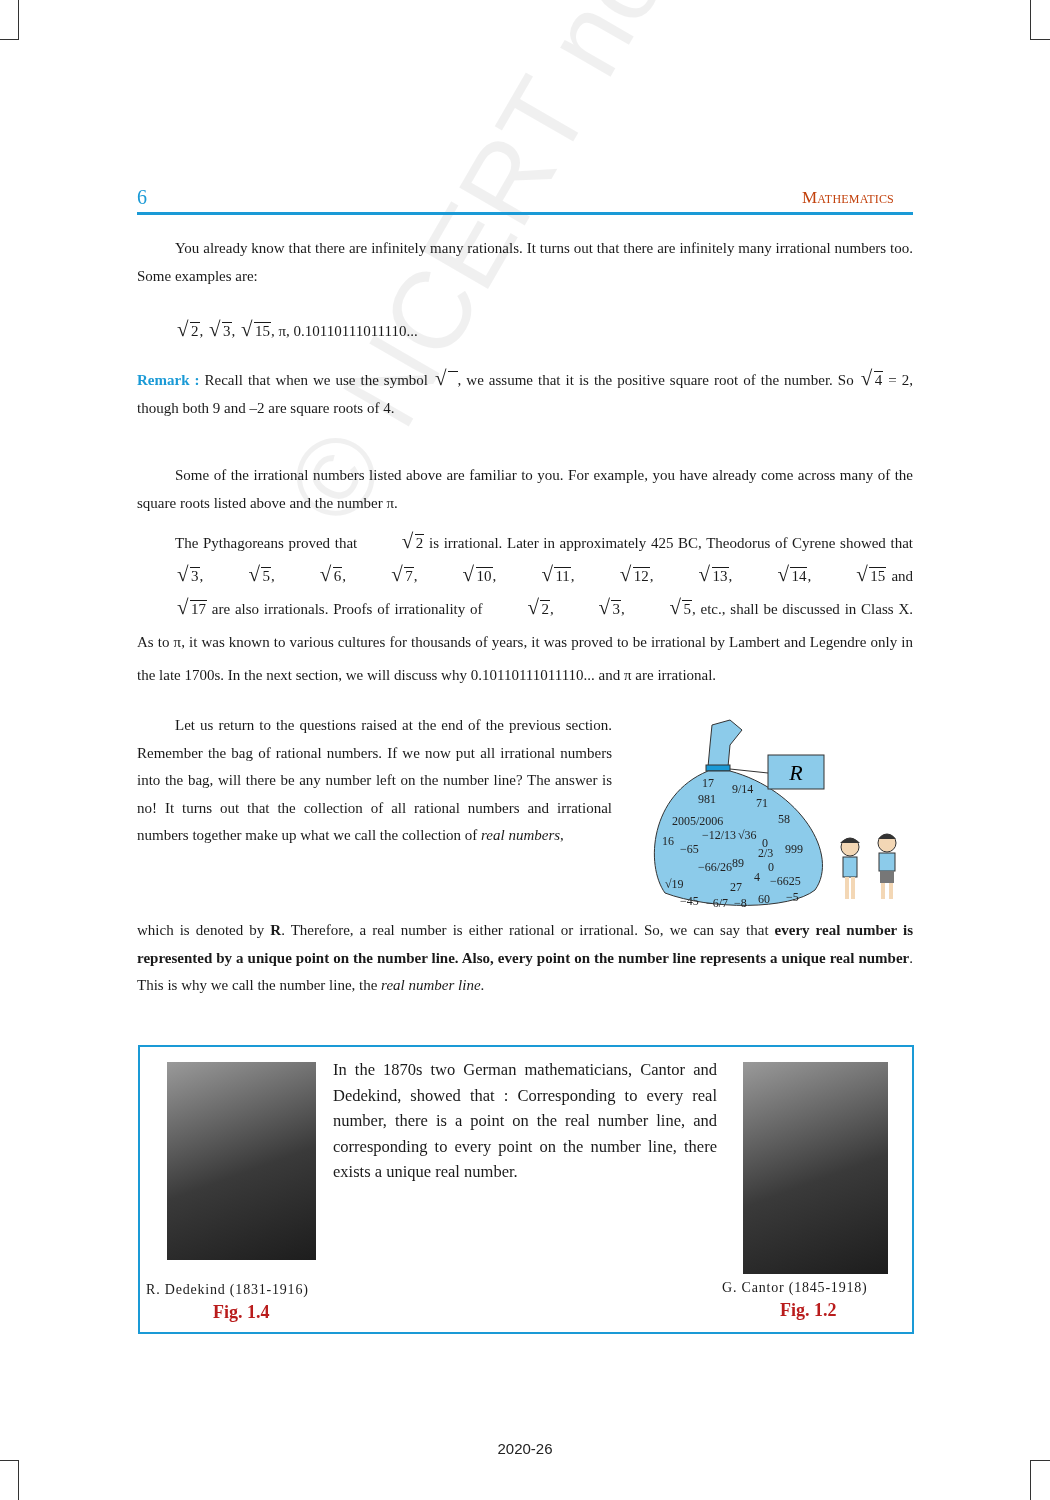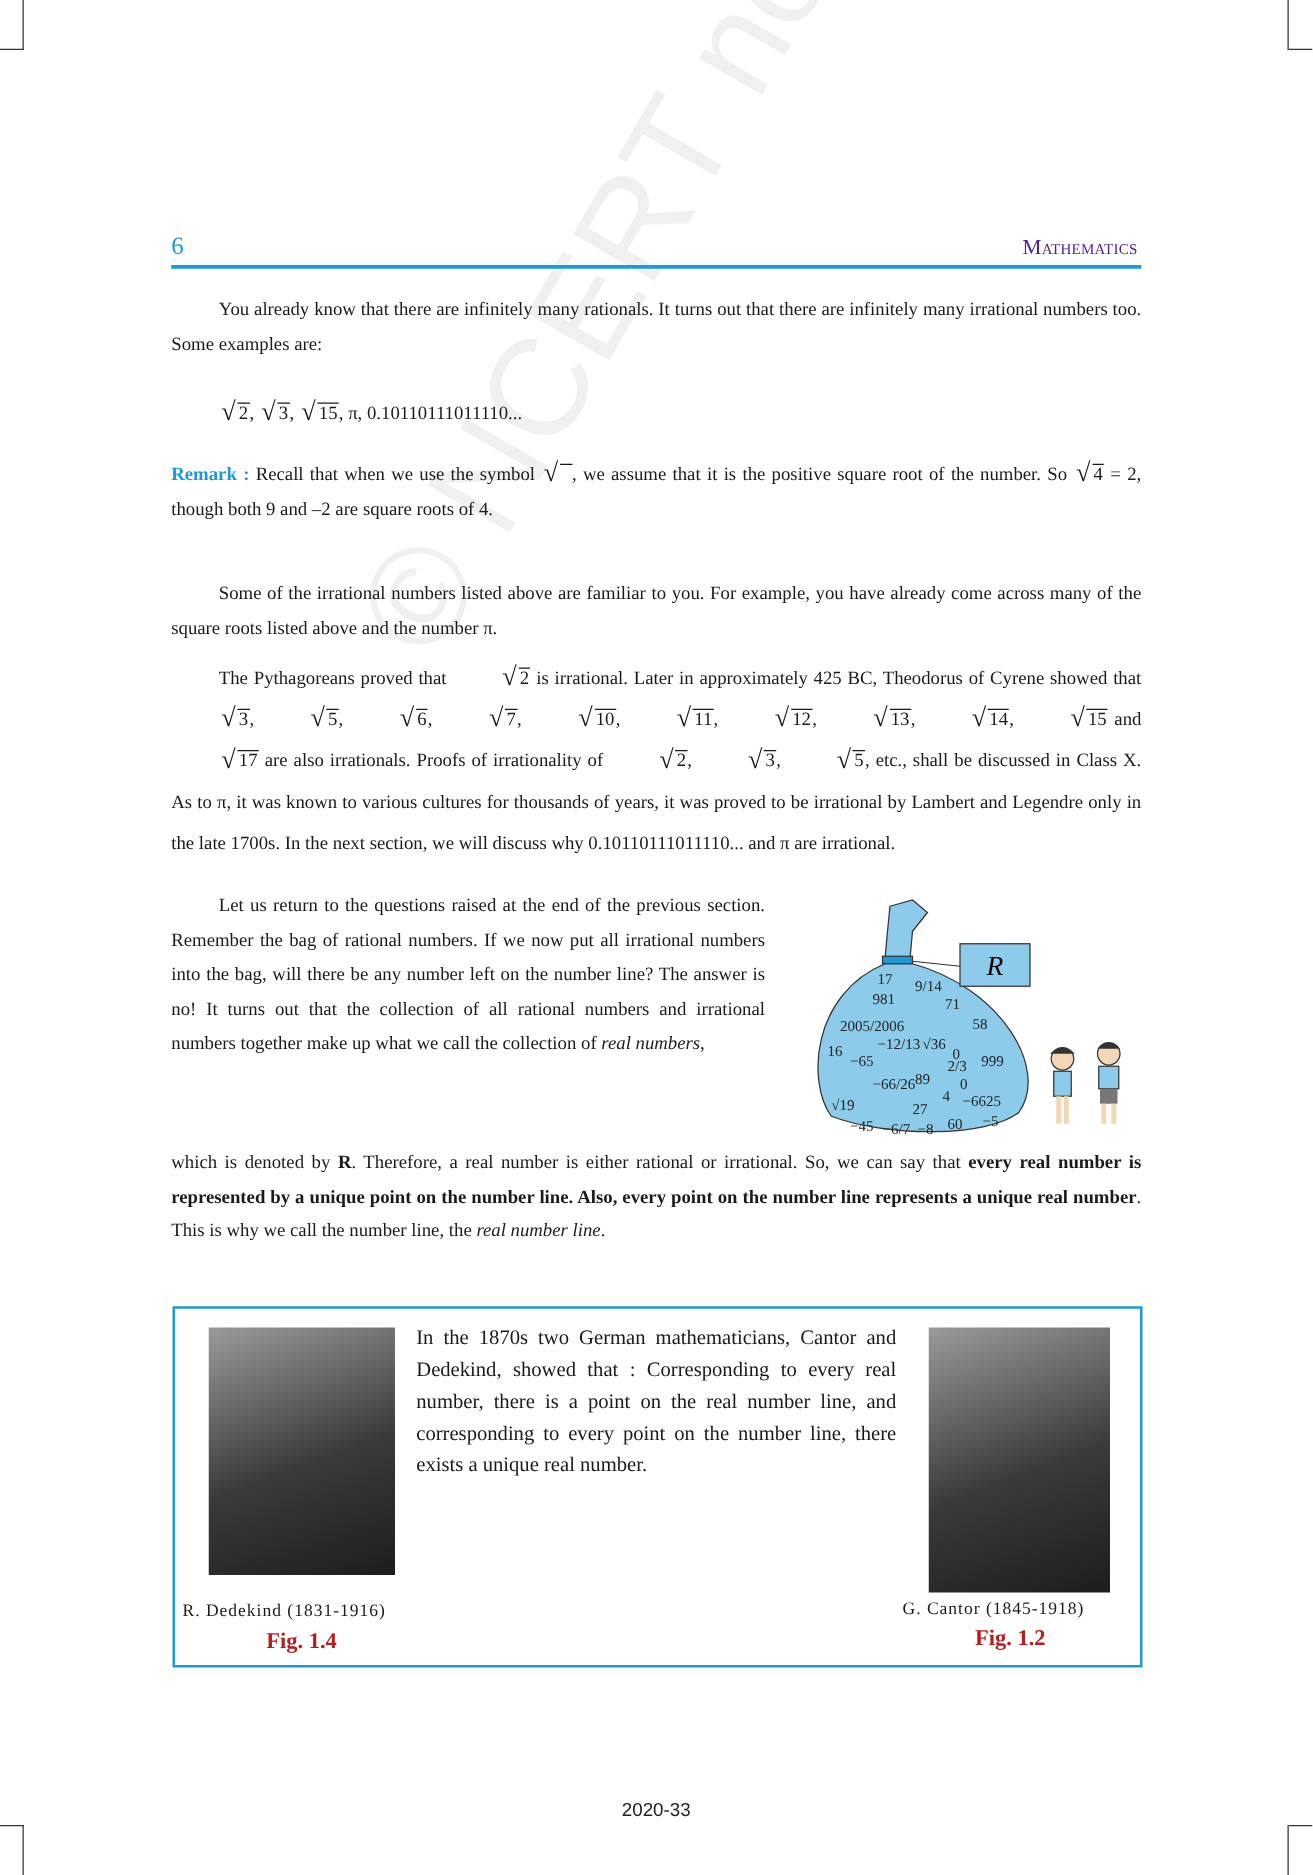--- a/index.html
+++ b/index.html
@@ -1,20 +1,20 @@
 <!DOCTYPE html>
 <html><head>
 <meta charset="utf-8">
 <style>
   html, body { margin:0; padding:0; background:#fff; }
   body { width:1050px; height:1500px; position:relative; overflow:hidden;
          font-family:"Liberation Serif", serif; color:#1a1a1a; }
   .crop { position:absolute; background:#333; }
   .hdr-num { position:absolute; left:137px; top:186px; font-size:20px; color:#1a9ad6; }
-  .hdr-title { position:absolute; right:140px; top:188px; font-size:17px; color:#4c1d95; font-variant:small-caps; letter-spacing:0.2px; }
+  .hdr-title { position:absolute; right:156px; top:188px; font-size:17px; color:#c2410c; font-variant:small-caps; letter-spacing:0.2px; }
   .hdr-rule { position:absolute; left:137px; top:212px; width:776px; height:3px; background:#1a9ad6; }
   .p { position:absolute; left:137px; width:776px; font-size:15px; line-height:27.5px; text-align:justify; }
   .ind { text-indent:38px; }
   .blue { color:#1a9ad6; font-weight:bold; }
   .sq { display:inline-block; position:relative; padding-left:13px; margin-left:2px; }
   .sq::before { content:"√"; position:absolute; left:0; top:-2px; font-size:21px; }
   .sq span { border-top:1.3px solid #1a1a1a; padding:0 1px; }
   .watermark { position:absolute; left:260px; top:480px; font-size:110px; color:rgba(0,0,0,0.06);
                transform:rotate(-60deg); transform-origin:left top; white-space:nowrap; font-family:"Liberation Sans", sans-serif; }
   .bag { position:absolute; left:650px; top:715px; width:270px; height:200px; }
@@ -121,13 +121,13 @@
 
 <div class="box"></div>
 <div class="photo" style="left:167px;top:1062px;width:149px;height:198px"></div>
 <div class="boxtext">In the 1870s two German mathematicians, Cantor and Dedekind, showed that : Corresponding to every real number, there is a point on the real number line, and corresponding to every point on the number line, there exists a unique real number.</div>
 <div class="photo" style="left:743px;top:1062px;width:145px;height:212px"></div>
 <div class="caption" style="left:146px;top:1282px">R. Dedekind (1831-1916)</div>
 <div class="fig" style="left:213px;top:1302px">Fig. 1.4</div>
 <div class="caption" style="left:722px;top:1280px">G. Cantor (1845-1918)</div>
 <div class="fig" style="left:780px;top:1300px">Fig. 1.2</div>
 
-<div class="footer">2020-33</div>
+<div class="footer">2020-26</div>
 
 </body></html>

